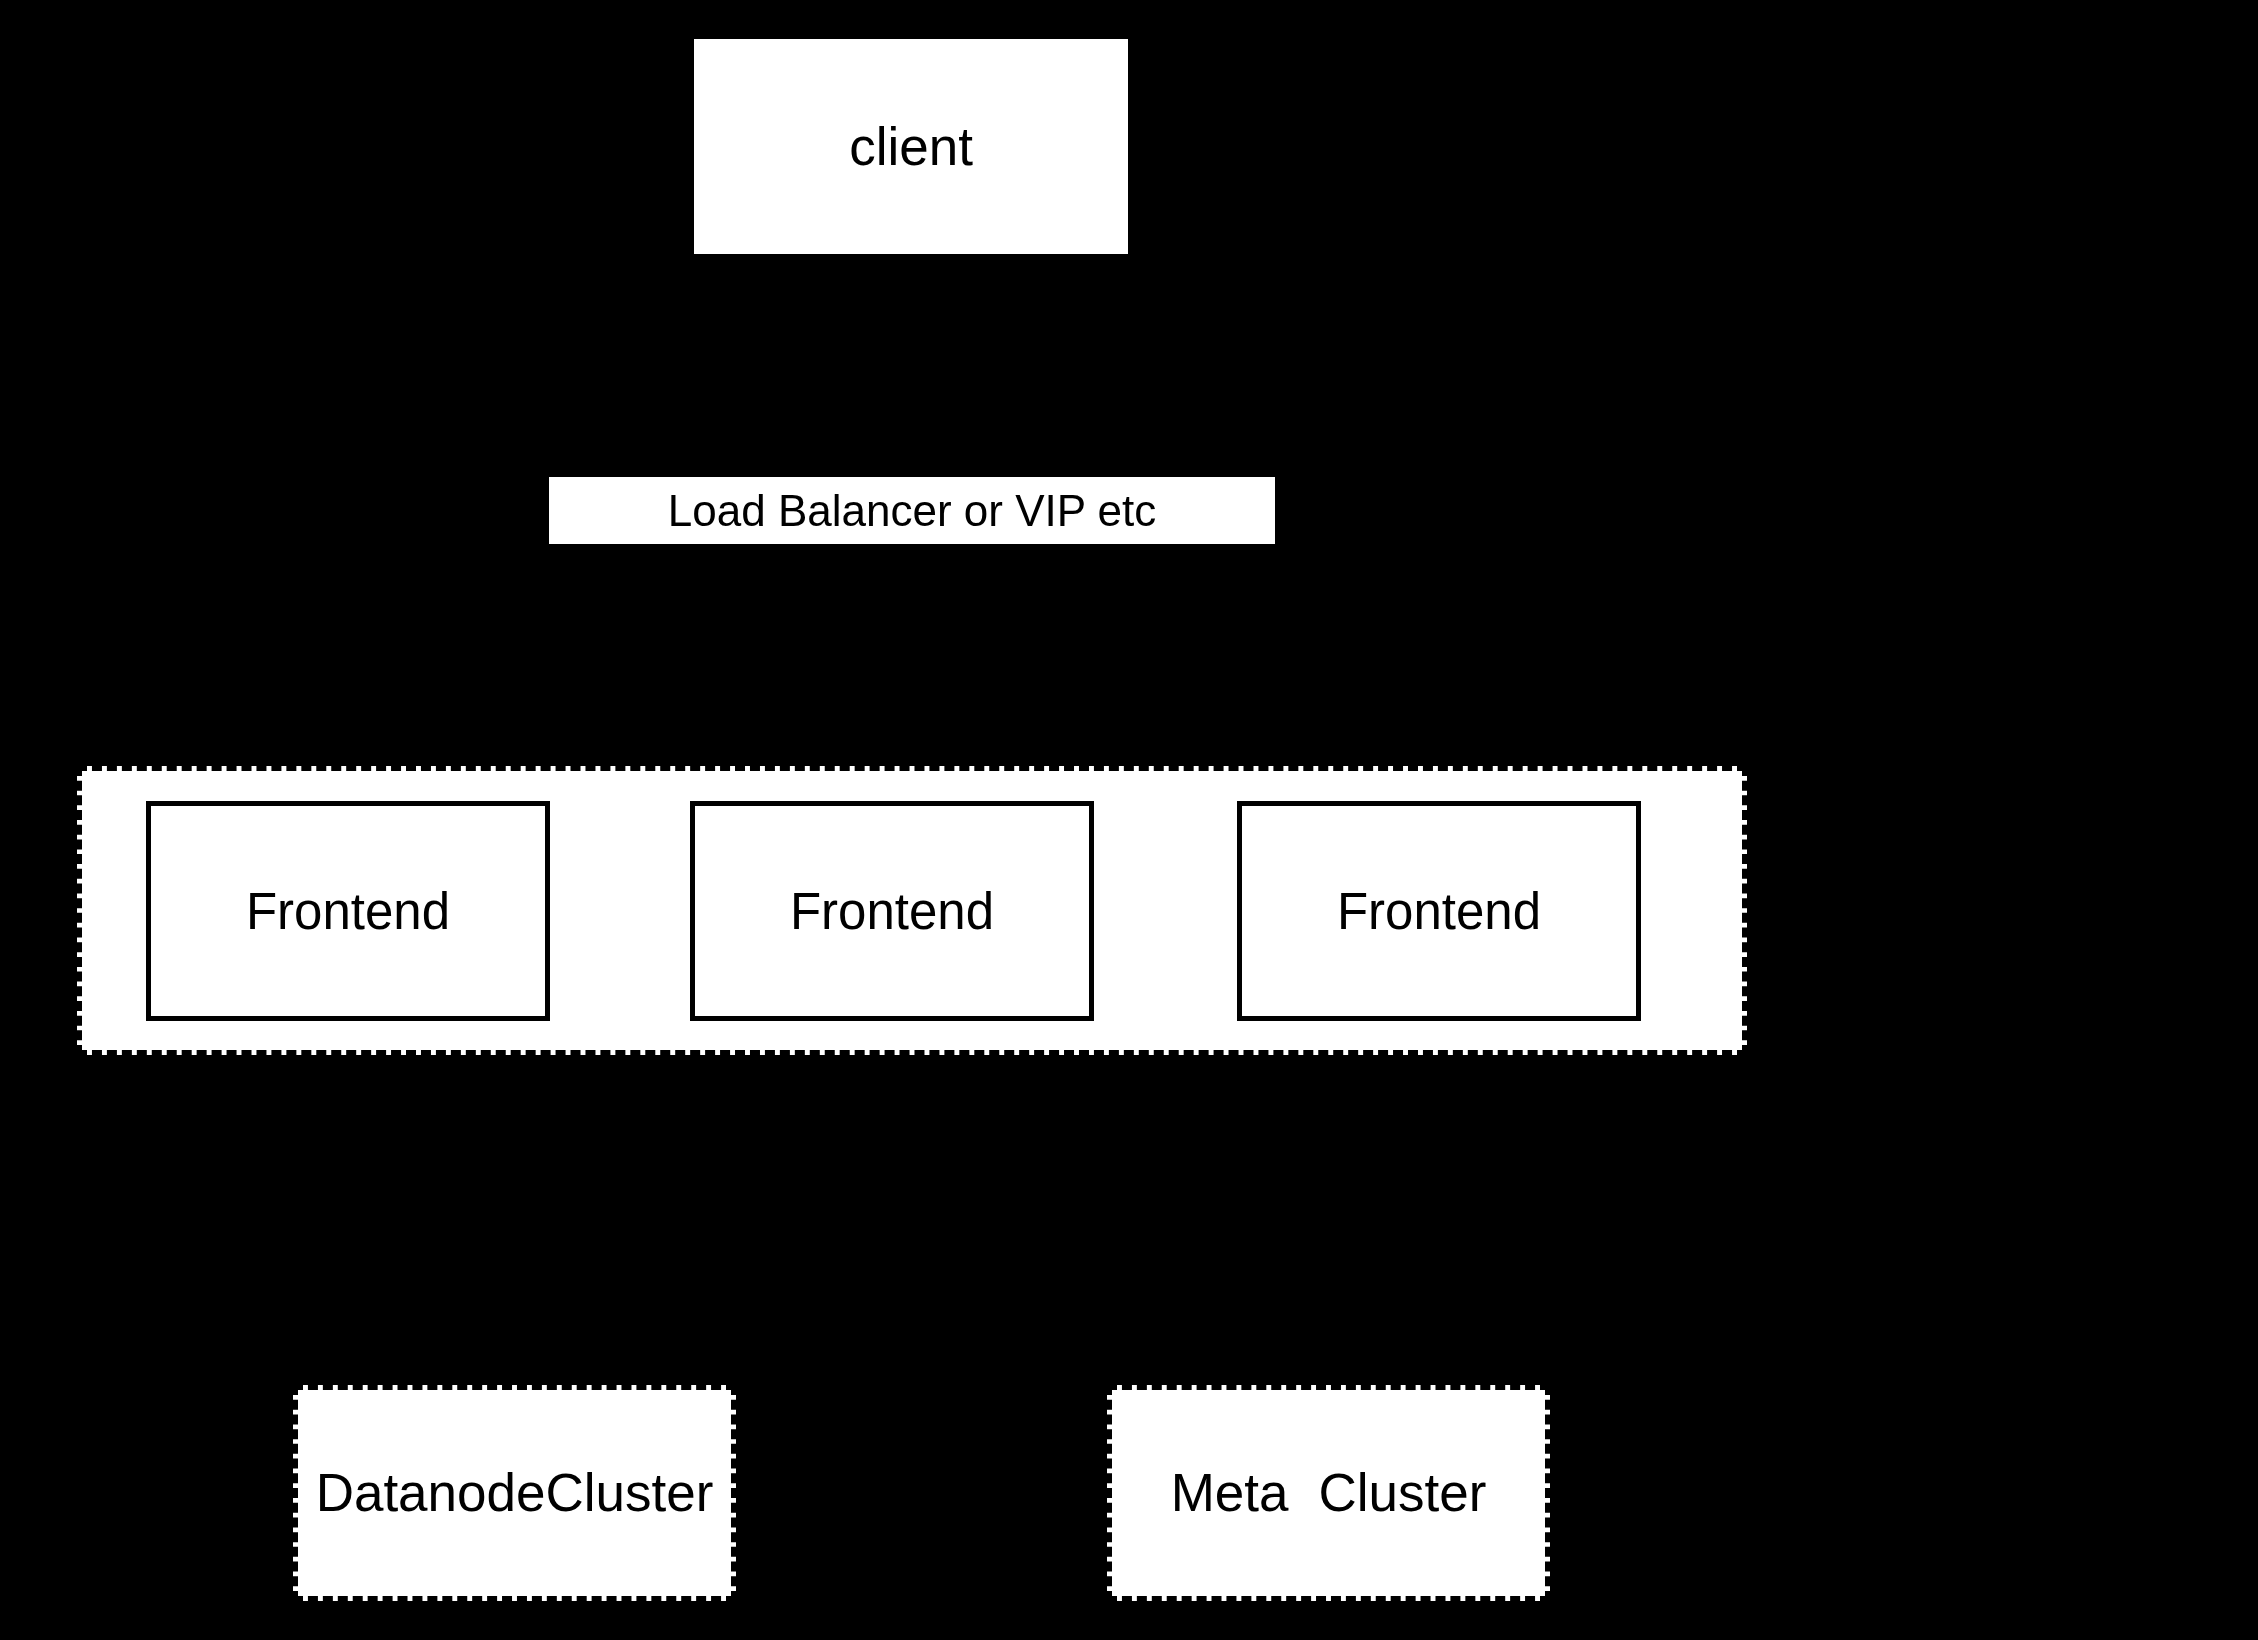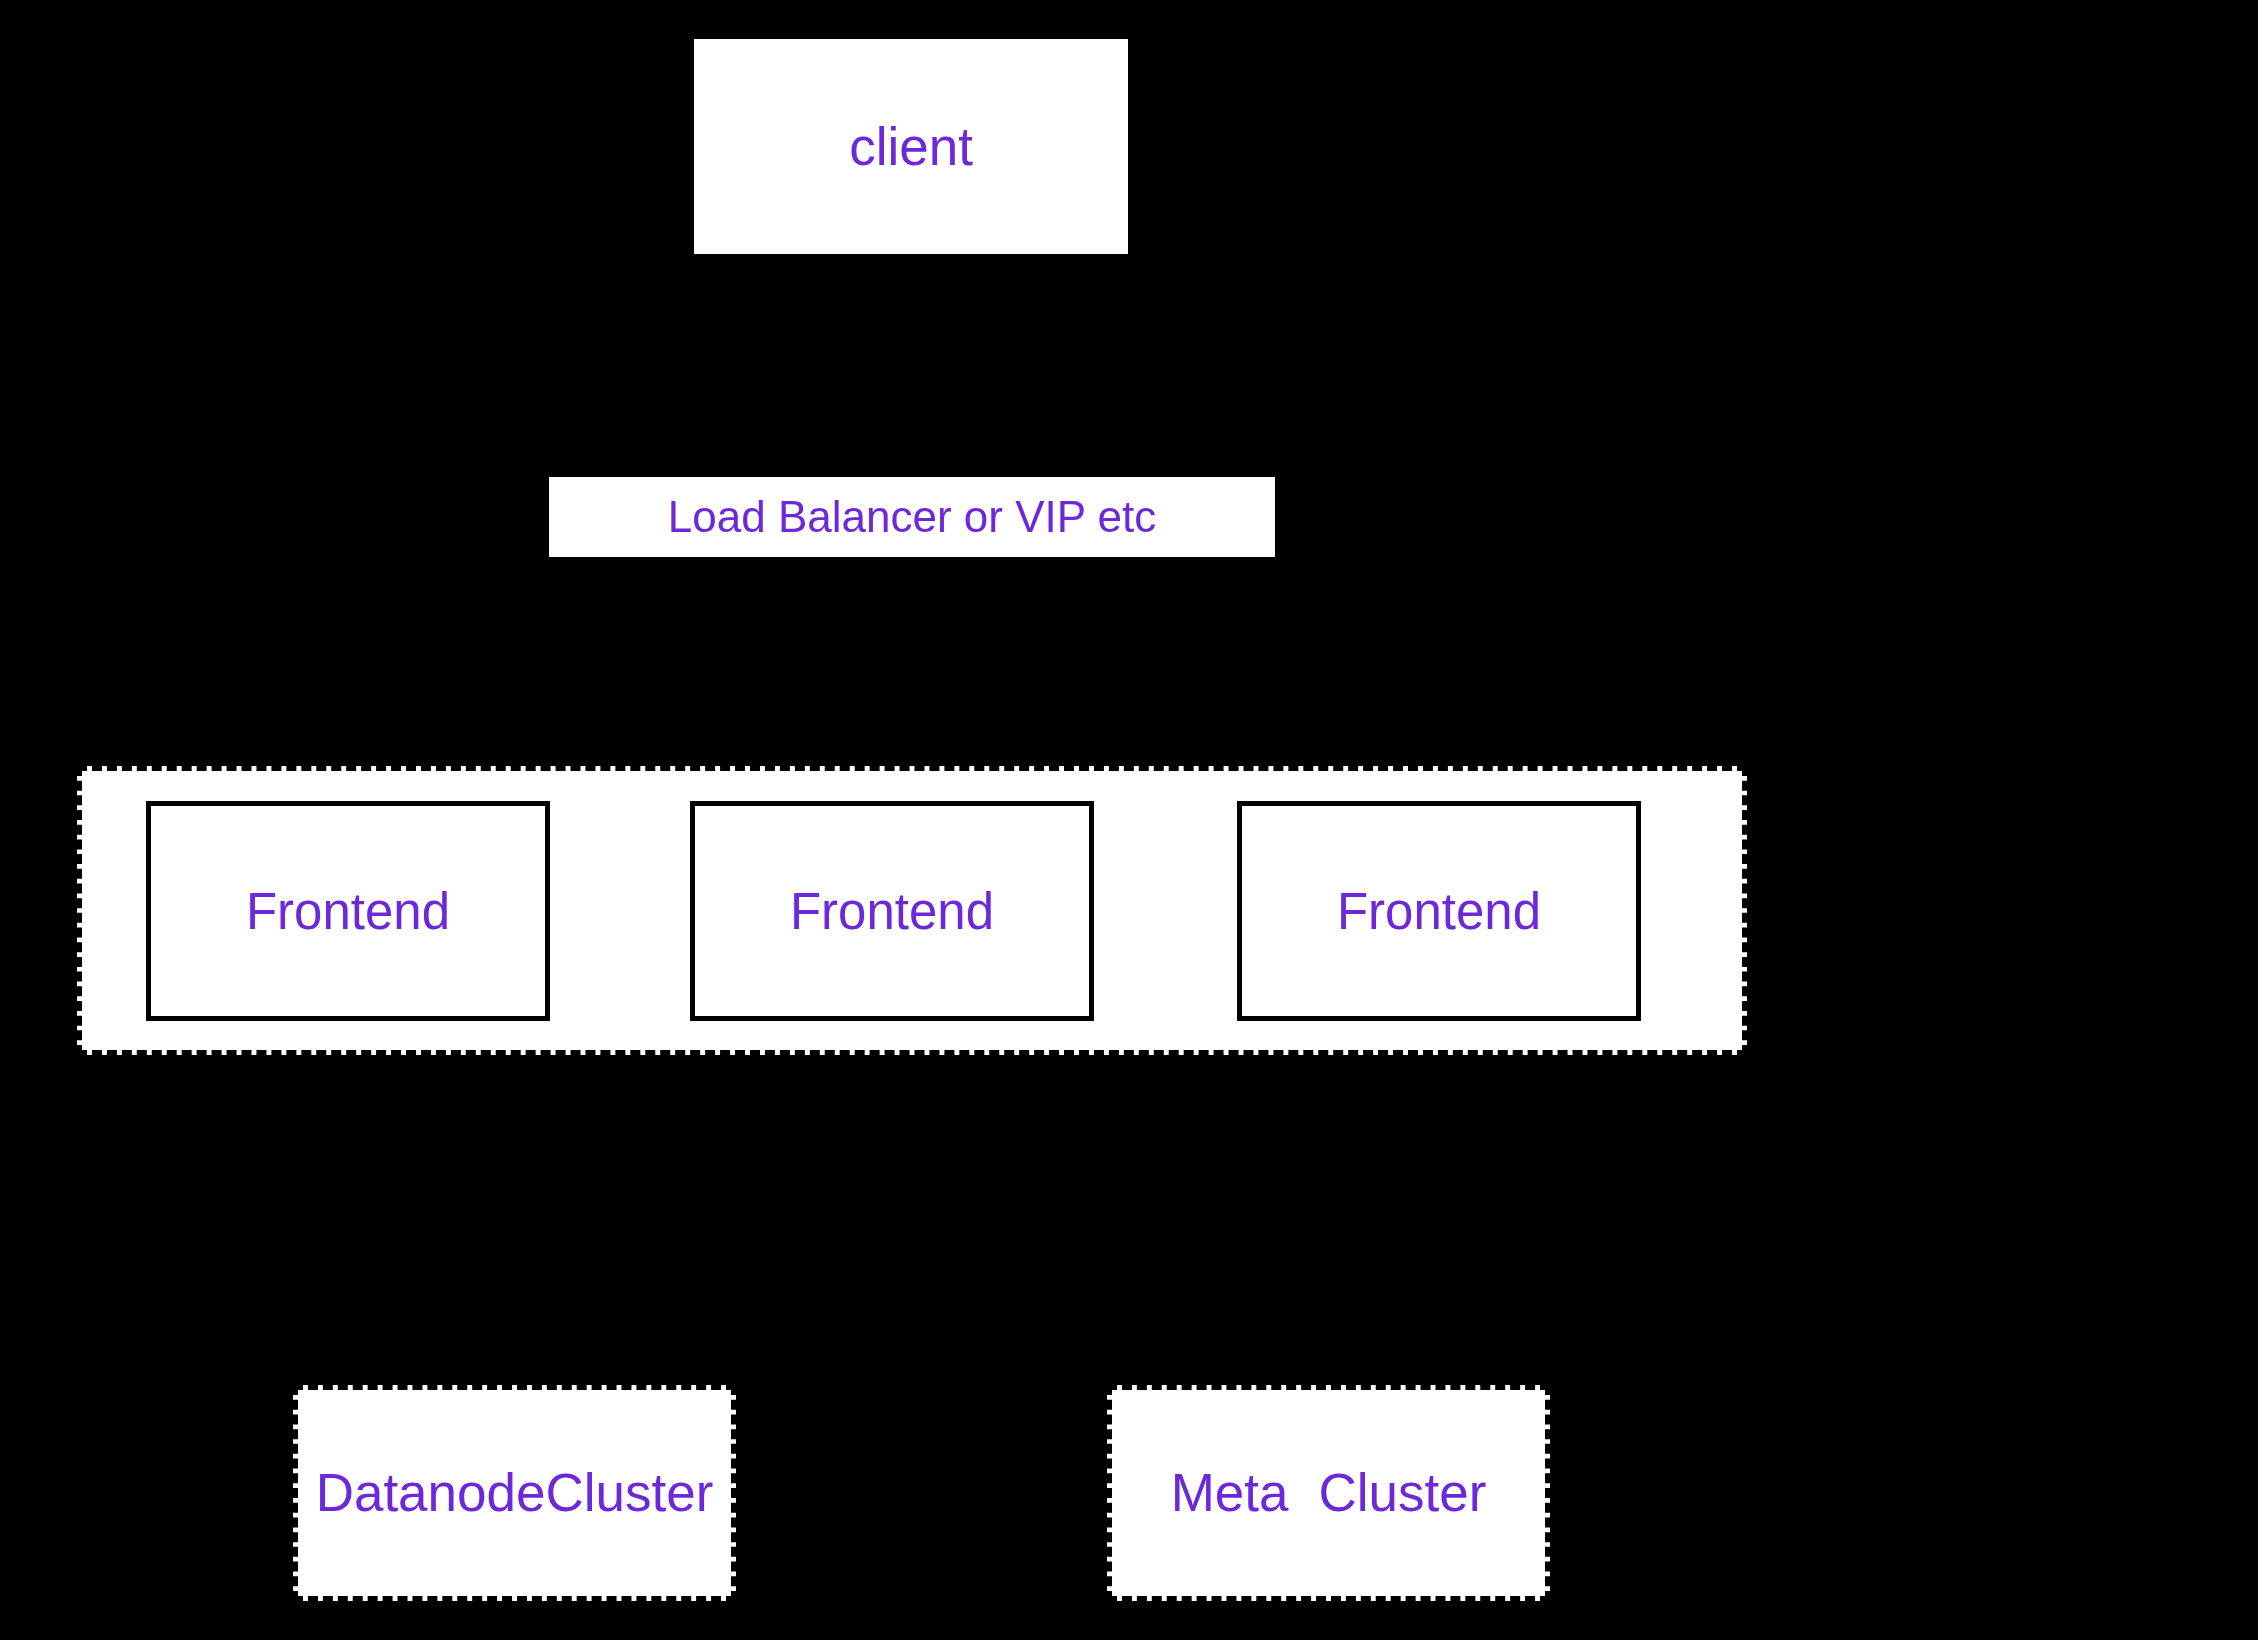--- a/index.html
+++ b/index.html
@@ -17,36 +17,36 @@
     color: #000000;
   }
   .node {
     position: absolute;
     background: #ffffff;
     display: flex;
     align-items: center;
     justify-content: center;
     text-align: center;
     box-sizing: border-box;
-    color: #6d28d9;
+    color: #000000;
   }
   .label {
     display: block;
     white-space: nowrap;
   }
   
   .client-node {
     left: 694px; top: 39px;
     width: 434px; height: 215px;
     font-size: 53px;
   }
   
   .lb-node {
     left: 549px; top: 477px;
-    width: 726px; height: 80px;
+    width: 726px; height: 67px;
     font-size: 44px;
   }
   
   .frontend-group {
     position: absolute;
     left: 77px; top: 766px;
     width: 1670px; height: 289px;
     background: #ffffff;
     border: 5.5px dashed #000000;
     box-sizing: border-box;

